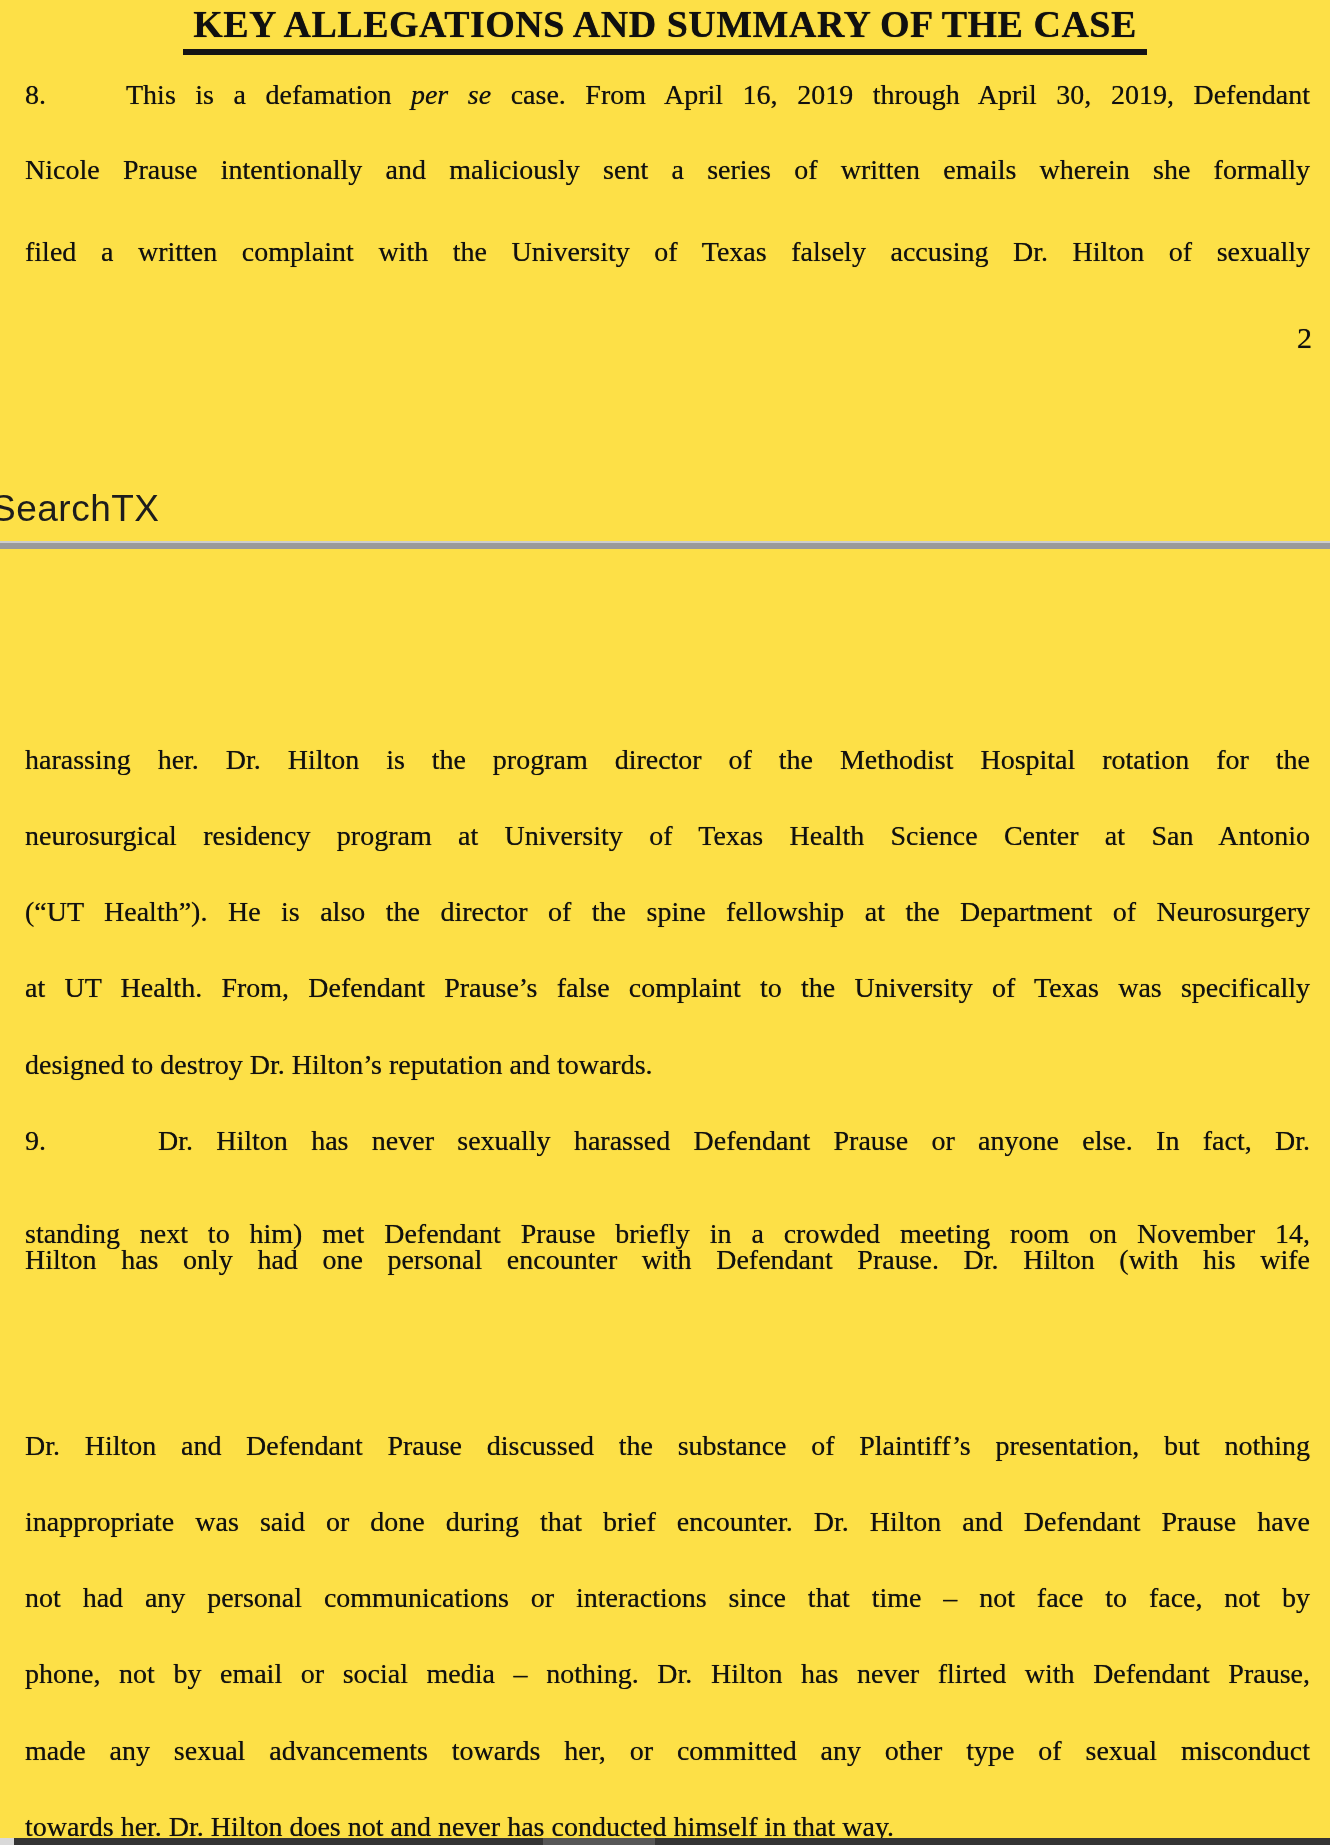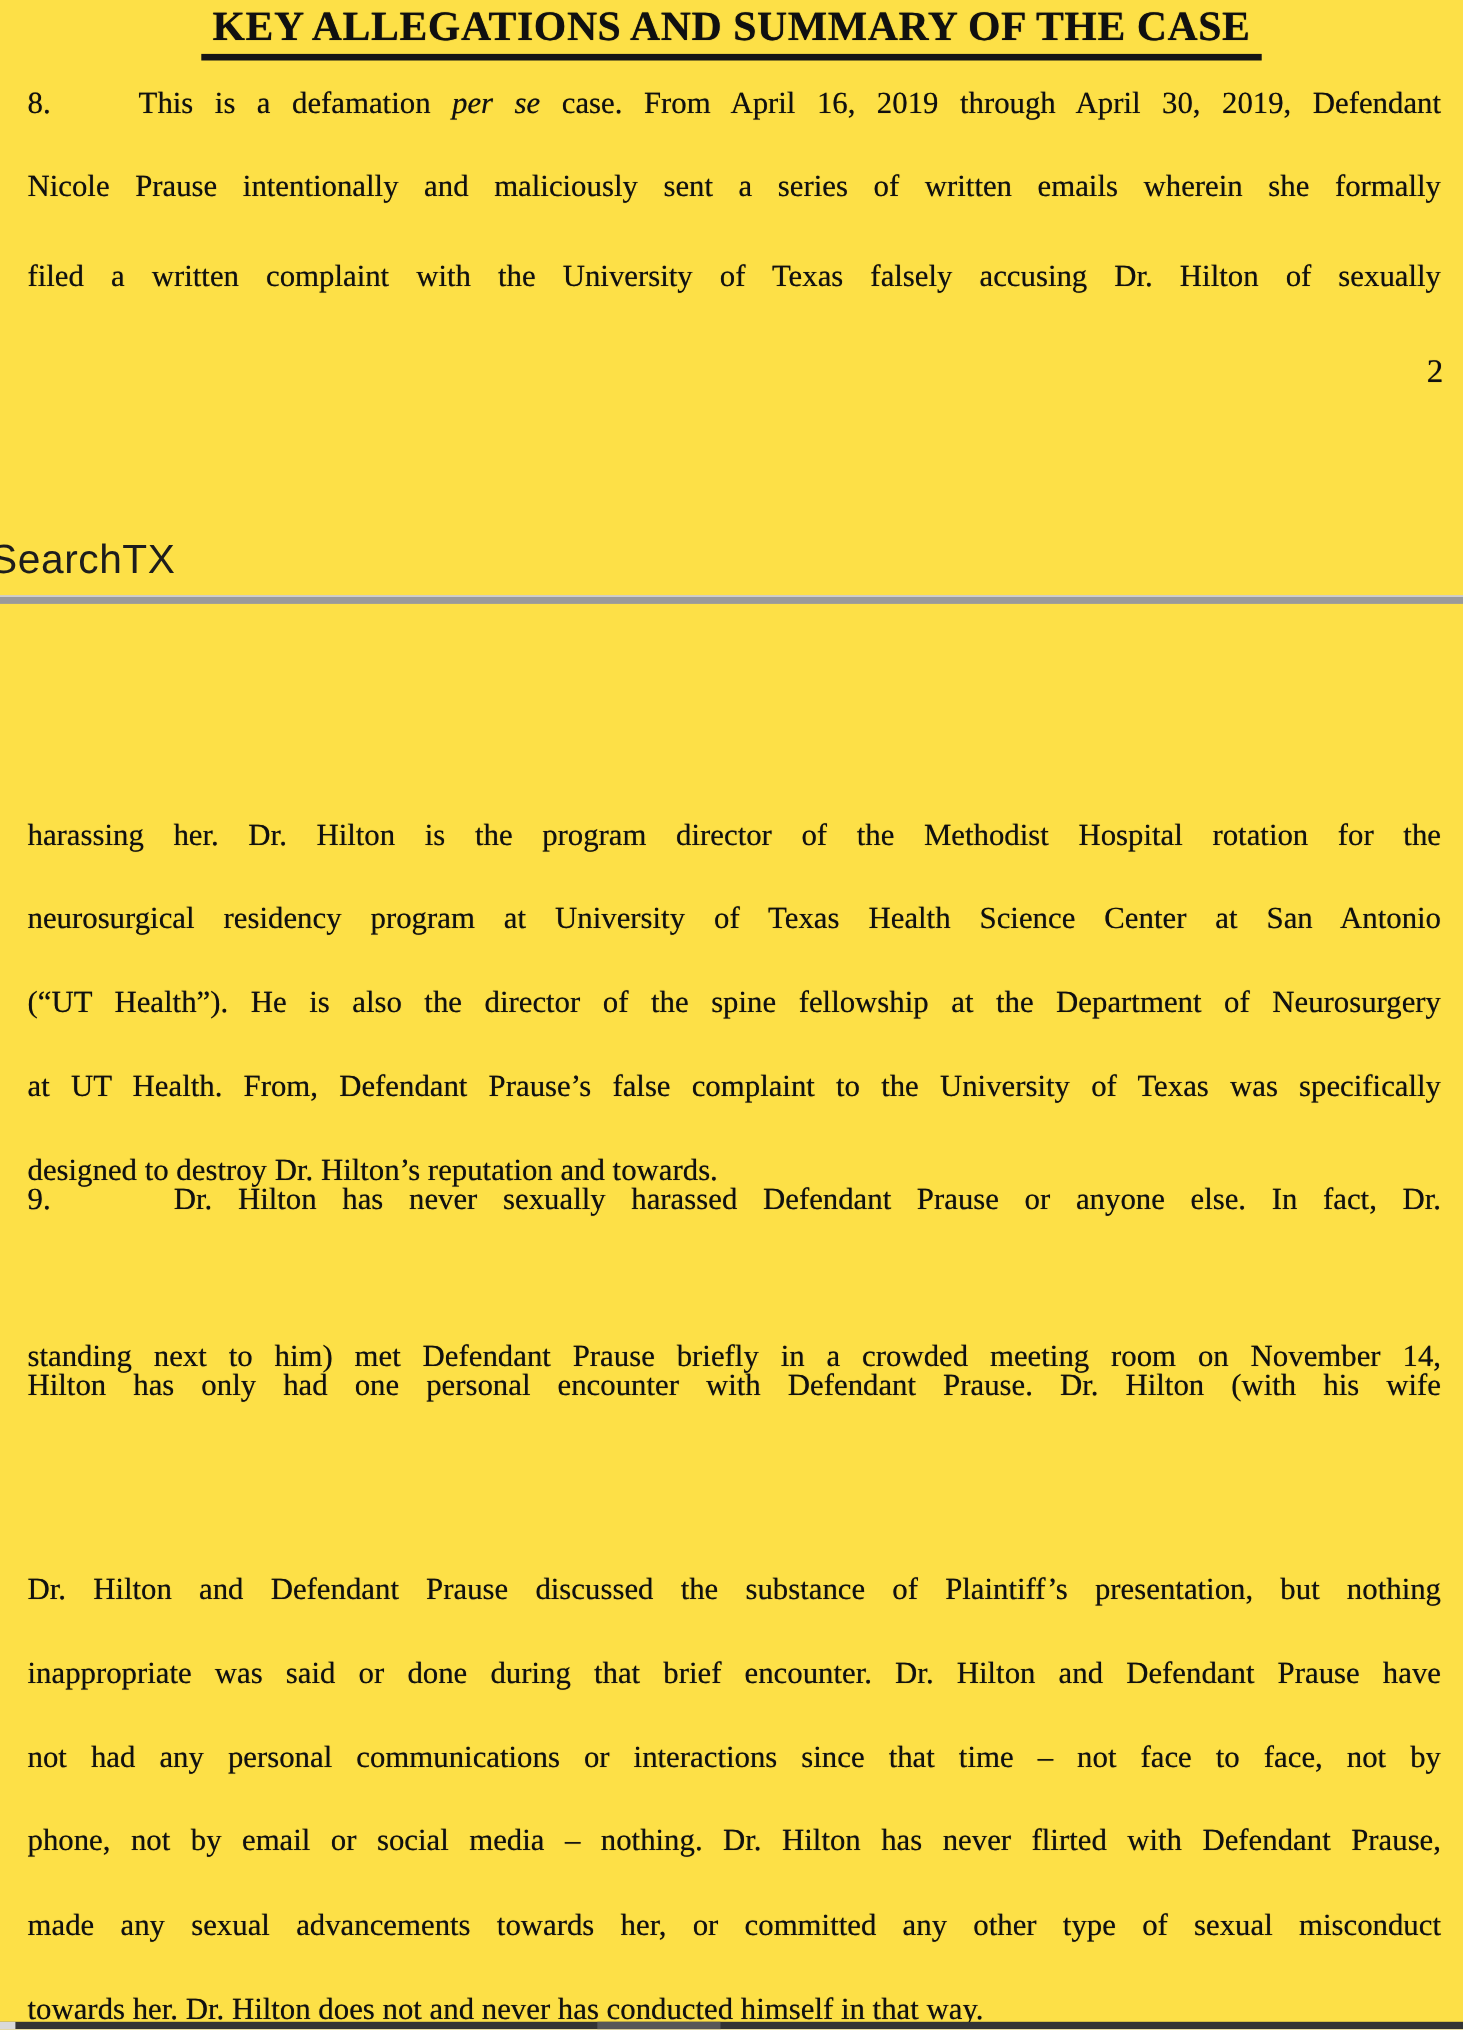--- a/index.html
+++ b/index.html
@@ -121,21 +121,21 @@
   <div class="watermark">SearchTX</div>
 
   <div class="scan-divider"></div>
 
   <div class="doc-line just" style="top:730px">harassing her.  Dr. Hilton is the program director of the Methodist Hospital rotation for the</div>
   <div class="doc-line just" style="top:882px">(“UT Health”).  He is also the director of the spine fellowship at the Department of Neurosurgery</div>
   <div class="doc-line just" style="top:806px">neurosurgical residency program at University of Texas Health Science Center at San Antonio</div>
   <div class="doc-line just" style="top:958px">at UT Health. From, Defendant Prause’s false complaint to the University of Texas was specifically</div>
   <div class="doc-line" style="top:1035px">designed to destroy Dr. Hilton’s reputation and towards.</div>
 
-  <div class="doc-line just" style="top:1061px"><span class="para-num">9.</span><span class="tab9"></span><span>Dr. Hilton has never sexually harassed Defendant Prause or anyone else.  In fact, Dr.</span></div>
+  <div class="doc-line just" style="top:1111px"><span class="para-num">9.</span><span class="tab9"></span><span>Dr. Hilton has never sexually harassed Defendant Prause or anyone else.  In fact, Dr.</span></div>
 
   <div class="doc-line just" style="top:1230px">Hilton has only had one personal encounter with Defendant Prause.  Dr. Hilton (with his wife</div>
   <div class="doc-line just" style="top:1204px">standing next to him) met Defendant Prause briefly in a crowded meeting room on November 14,</div>
 
 
   <div class="doc-line just" style="top:1416px">Dr. Hilton and Defendant Prause discussed the substance of Plaintiff’s presentation, but nothing</div>
   <div class="doc-line just" style="top:1492px">inappropriate was said or done during that brief encounter. Dr. Hilton and Defendant Prause have</div>
   <div class="doc-line just" style="top:1568px">not had any personal communications or interactions since that time – not face to face, not by</div>
   <div class="doc-line just" style="top:1644px">phone, not by email or social media – nothing.  Dr. Hilton has never flirted with Defendant Prause,</div>
   <div class="doc-line just" style="top:1721px">made any sexual advancements towards her, or committed any other type of sexual misconduct</div>

